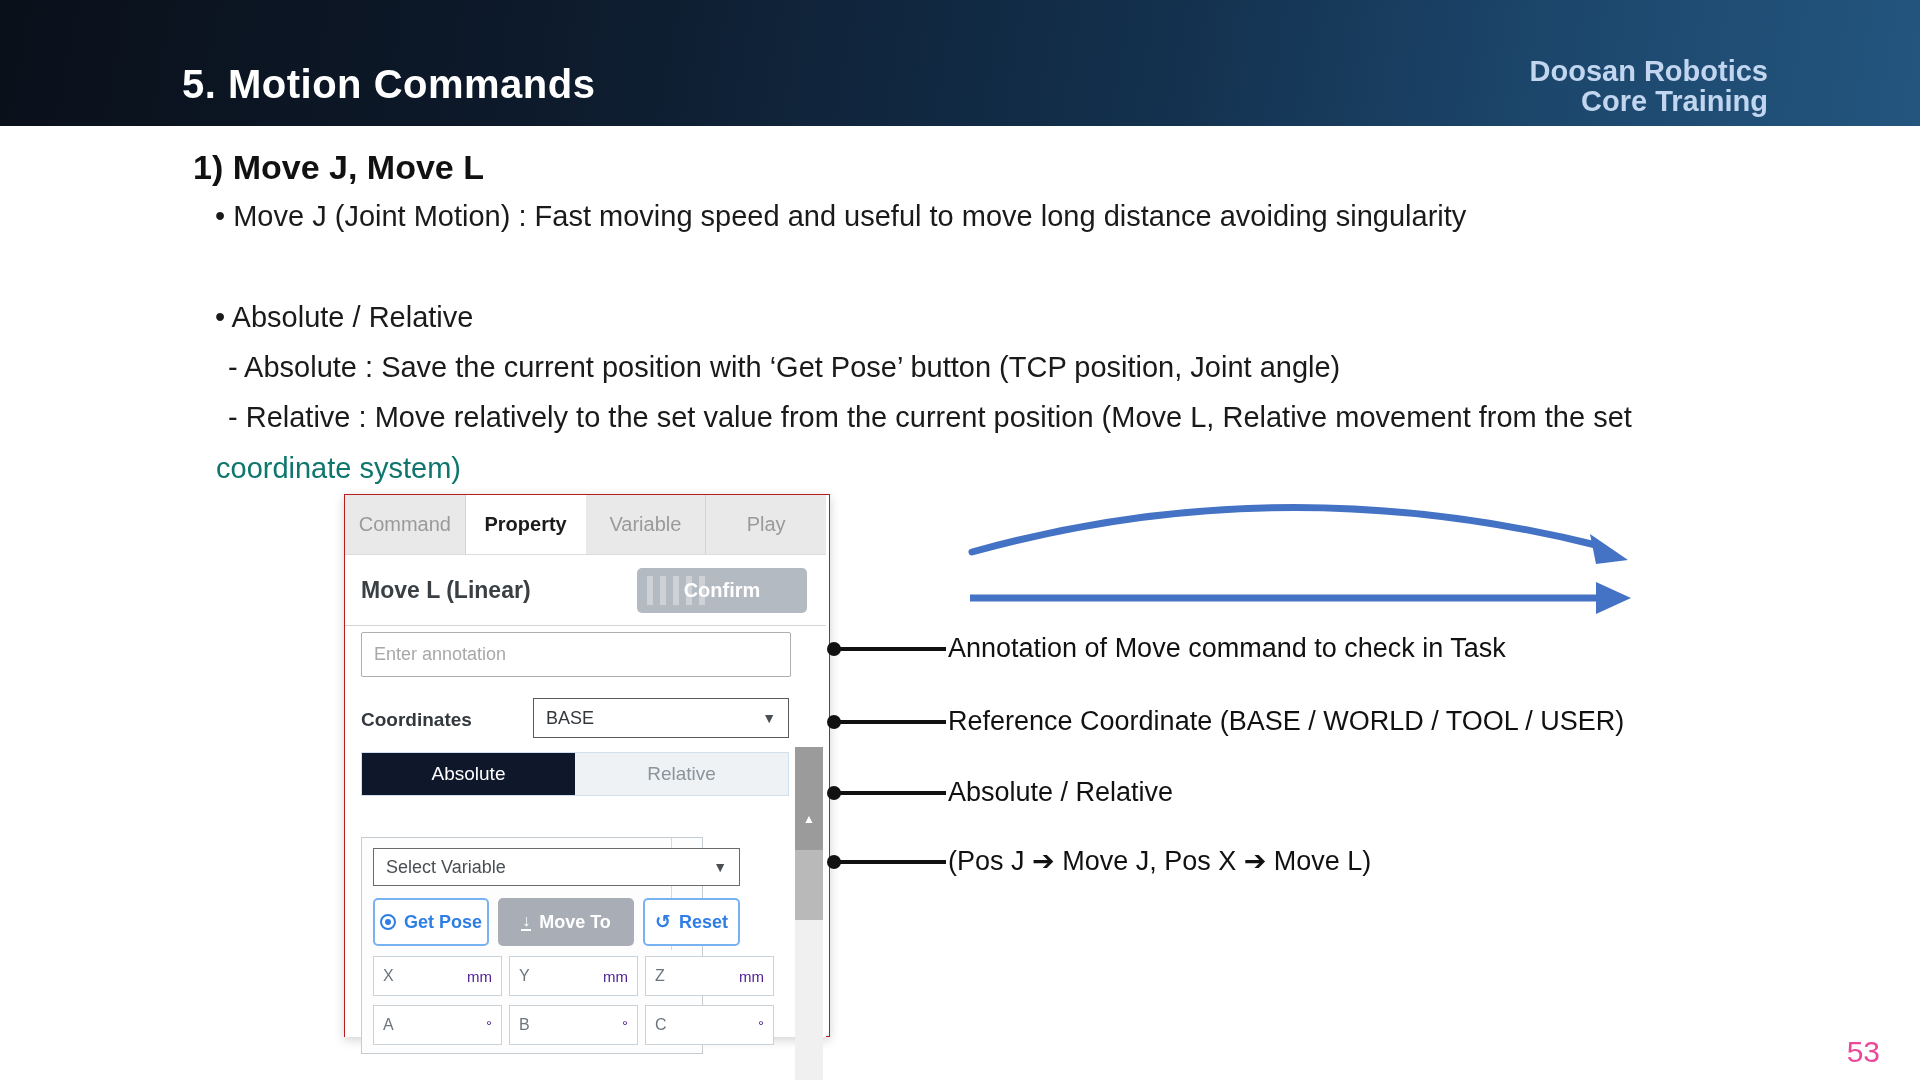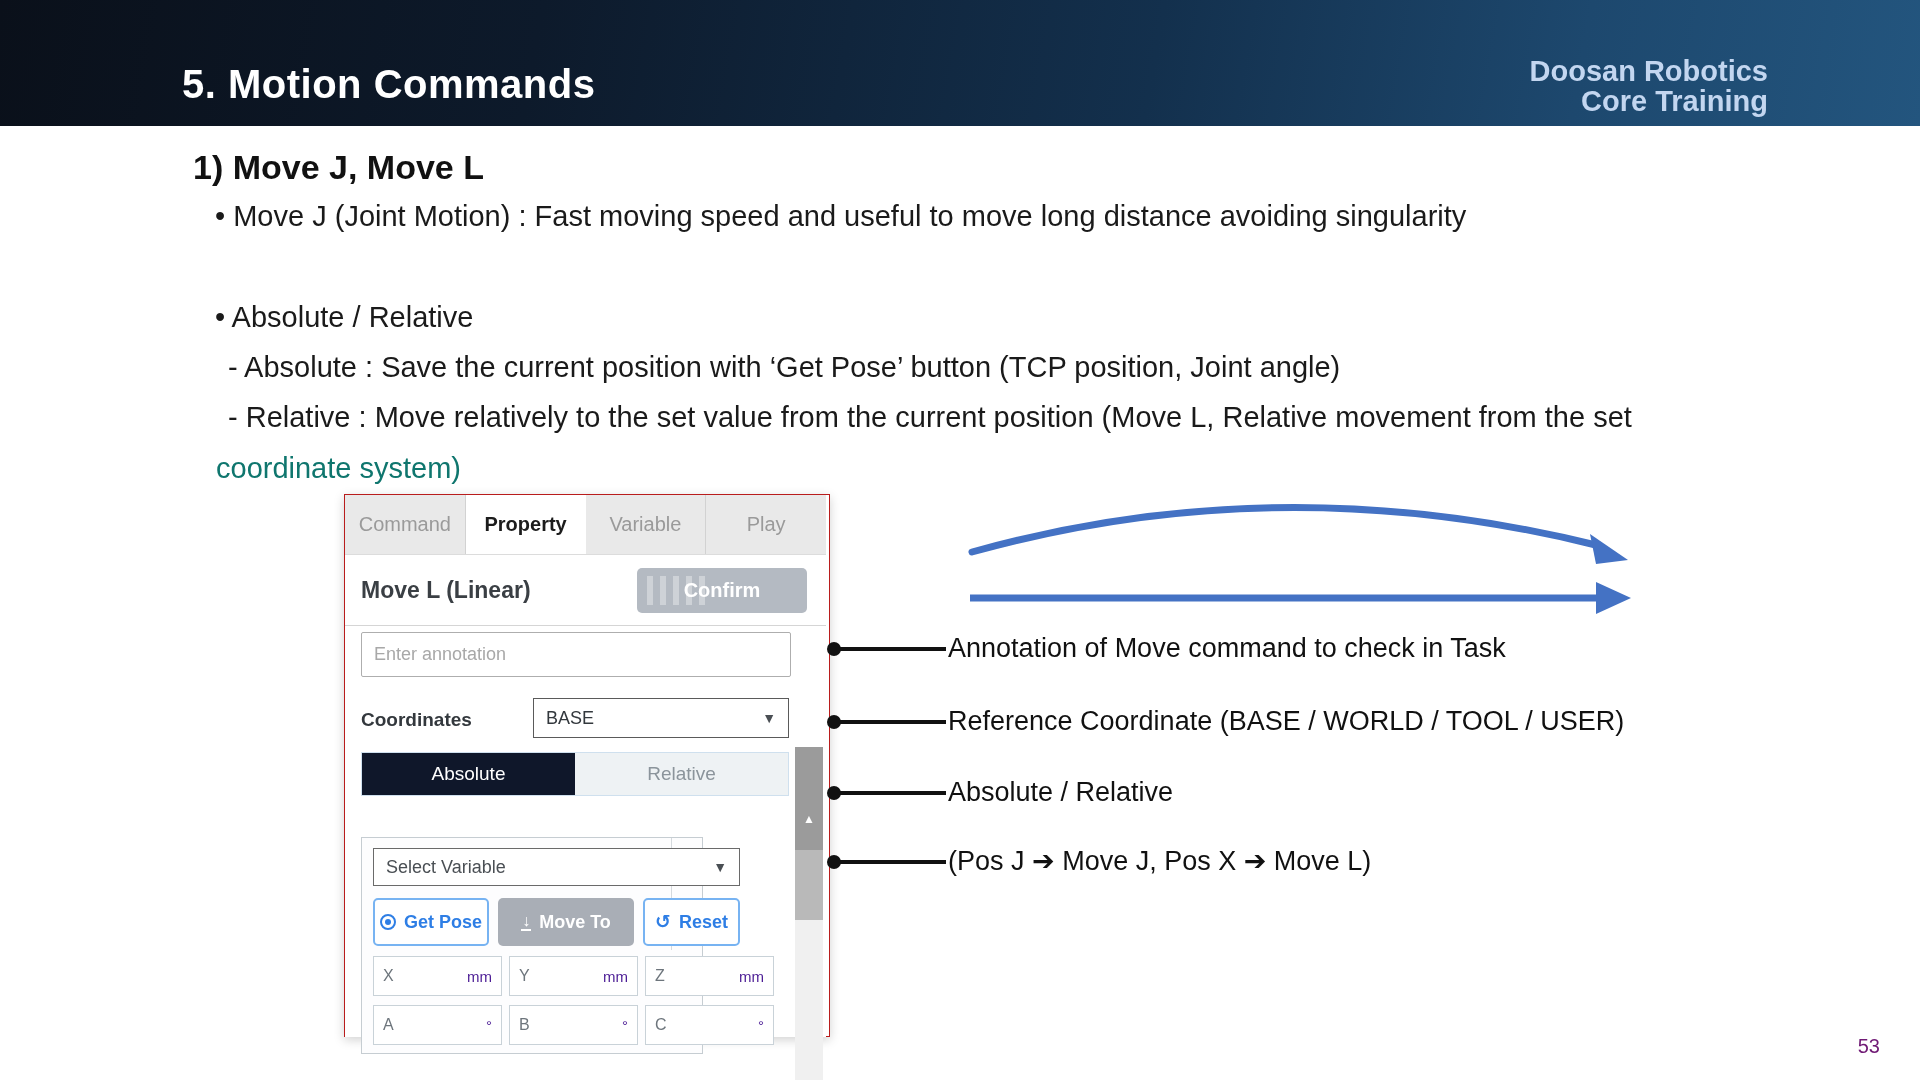--- a/index.html
+++ b/index.html
@@ -78,21 +78,21 @@
   
   .arrows { position:absolute; left:950px; top:460px; }
 
   
   .callout { position:absolute; }
   .callout .connector { position:absolute; left:0; top:0; }
   .callout-line { stroke:#111; stroke-width:4; }
   .callout-dot { fill:#111; }
   .callout-text { position:absolute; left:122px; top:-18px; font-size:27px; color:#111; white-space:nowrap; line-height:34px; }
 
-  .page-num { position:absolute; right:40px; top:1035px; font-size:20px; color:#701a75; }
+  .page-num { position:absolute; right:40px; top:1035px; font-size:30px; color:#ec4899; }
 </style>
 </head>
 <body>
 
 <div class="slide">
 
   <div class="header">
     <div class="header-title">5. Motion Commands</div>
     <div class="brand">
       <div>Doosan Robotics</div>

